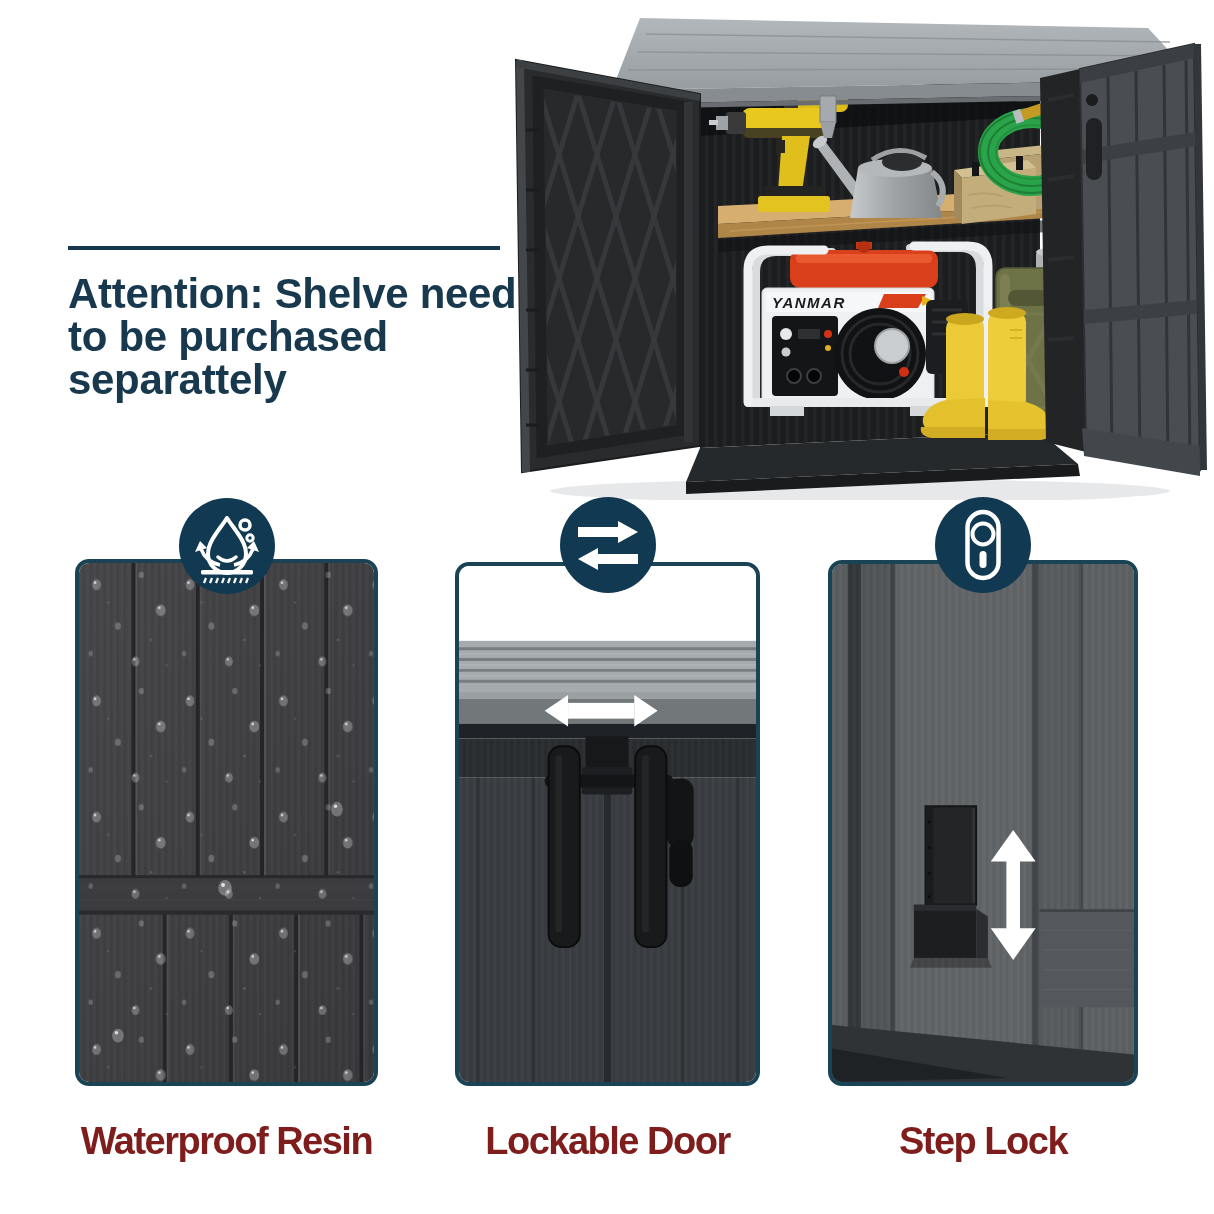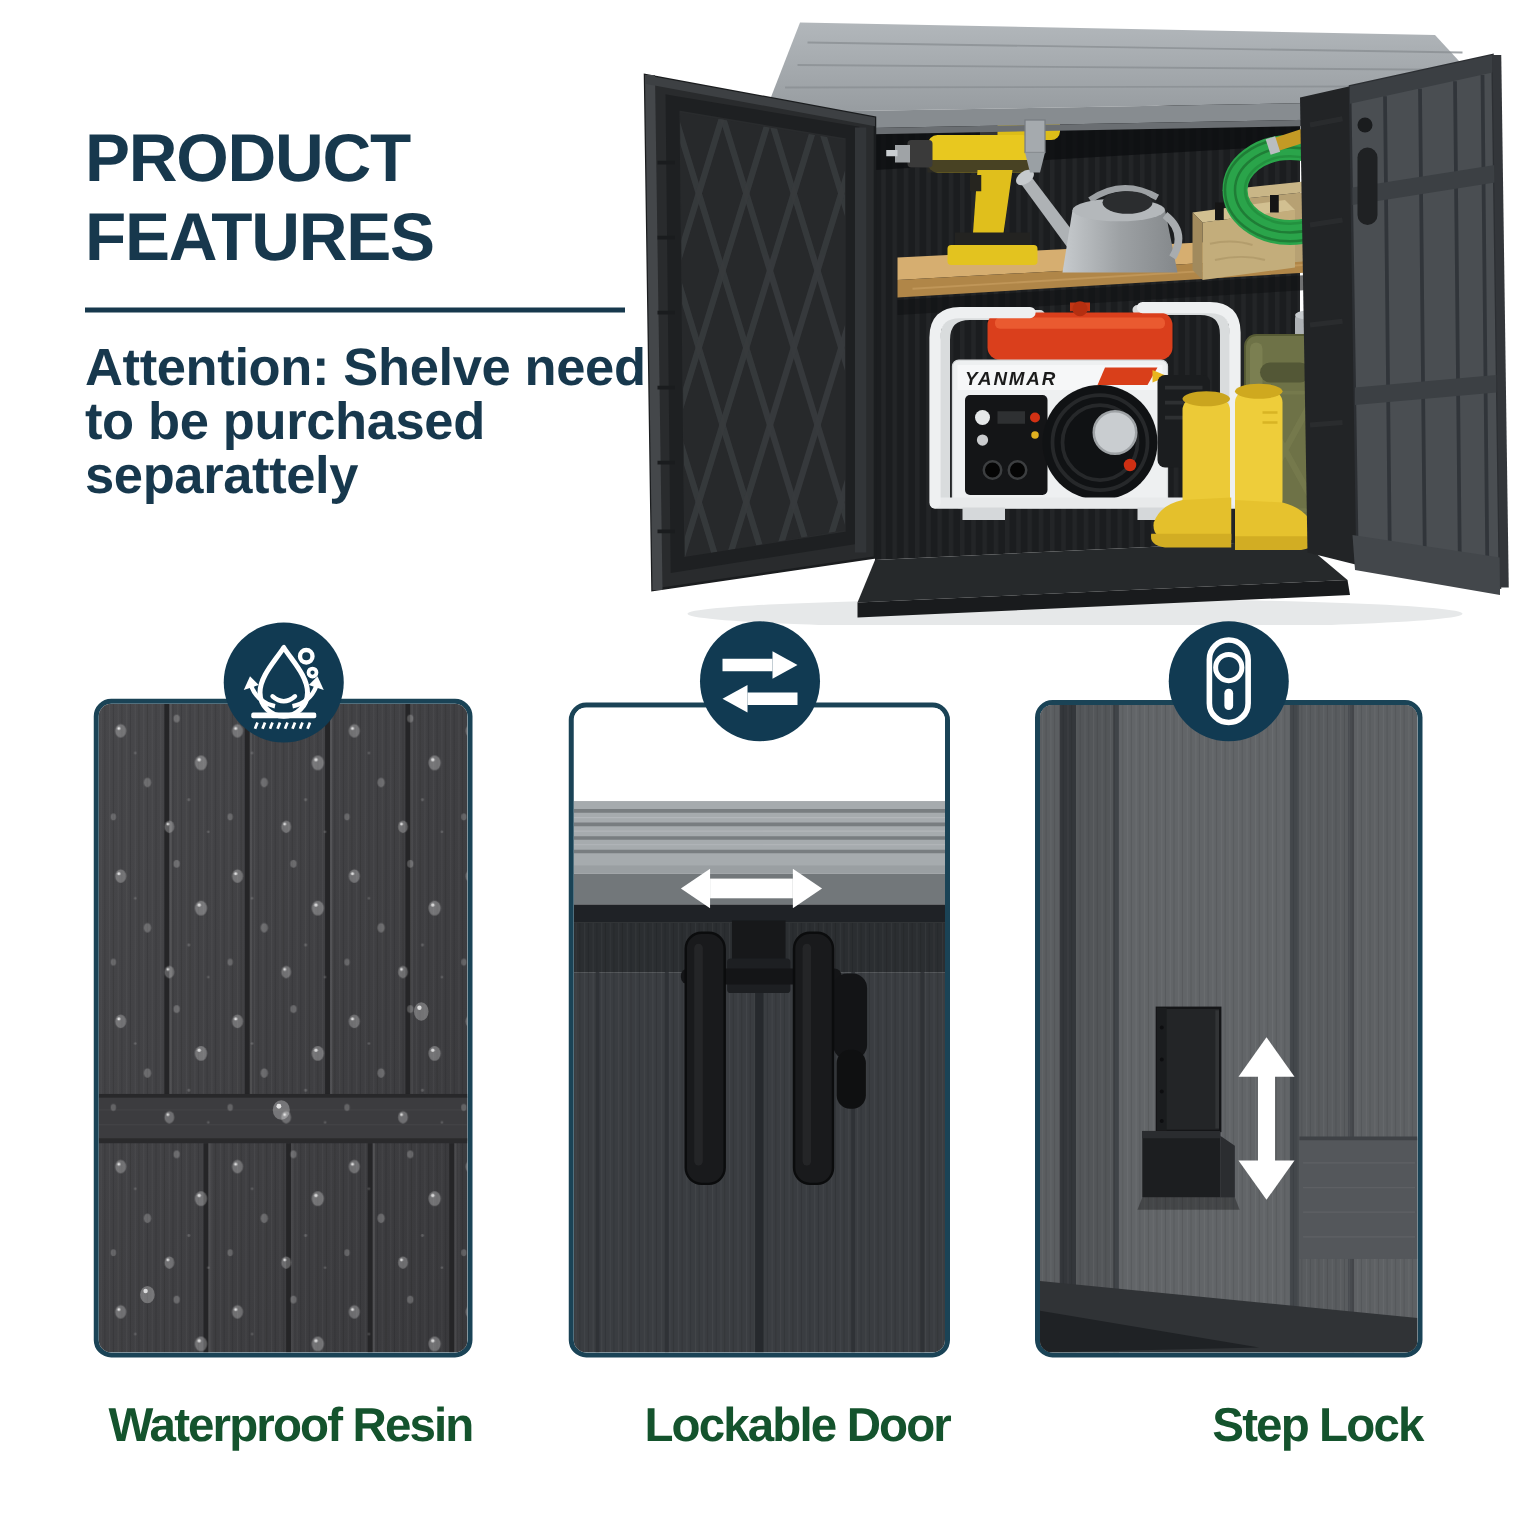--- a/index.html
+++ b/index.html
@@ -16,35 +16,31 @@
          box-sizing:border-box;background:#fff;}
   .panel svg{display:block;width:100%;height:100%;}
   #panel-waterproof{left:75px;top:559px;width:303px;height:527px;}
   #panel-lockable{left:455px;top:562px;width:305px;height:524px;}
   #panel-steplock{left:828px;top:560px;width:310px;height:526px;}
   .feature-circle{position:absolute;width:96px;height:96px;border-radius:50%;
                   background:#113a52;z-index:5;}
   #circle-waterproof{left:179px;top:498px;}
   #circle-lockable{left:560px;top:497px;}
   #circle-steplock{left:935px;top:497px;}
-  .feature-label{position:absolute;color:#14532d;font-size:38px;font-weight:700;
-                 letter-spacing:-1.5px;text-align:right;white-space:nowrap;top:1120px;}
+  .feature-label{position:absolute;color:#7f1d1d;font-size:38px;font-weight:700;
+                 letter-spacing:-1.5px;text-align:center;white-space:nowrap;top:1120px;}
   #label-waterproof{left:75px;width:303px;}
   #label-lockable{left:455px;width:305px;}
   #label-steplock{left:828px;width:310px;}
 </style>
 </head>
 <body>
 
 <div class="page">
 
-  <div class="title">
-    <div>PRODUCT</div>
-    <div>FEATURES</div>
-  </div>
   <div class="divider"></div>
   <div class="attention"><span class="att-label">Attention:</span><span> Shelve need to be purchased separattely</span></div>
 
   <svg class="photo" viewBox="0 0 734 500">
     <defs>
       <pattern id="cabCorr" patternUnits="userSpaceOnUse" width="9" height="9">
         <rect width="9" height="9" fill="#1b1d1f"></rect>
           <rect width="3.5" height="9" fill="#232527"></rect>
       </pattern>
       <linearGradient id="lidTop" x1="0" y1="0" x2="0" y2="1">

